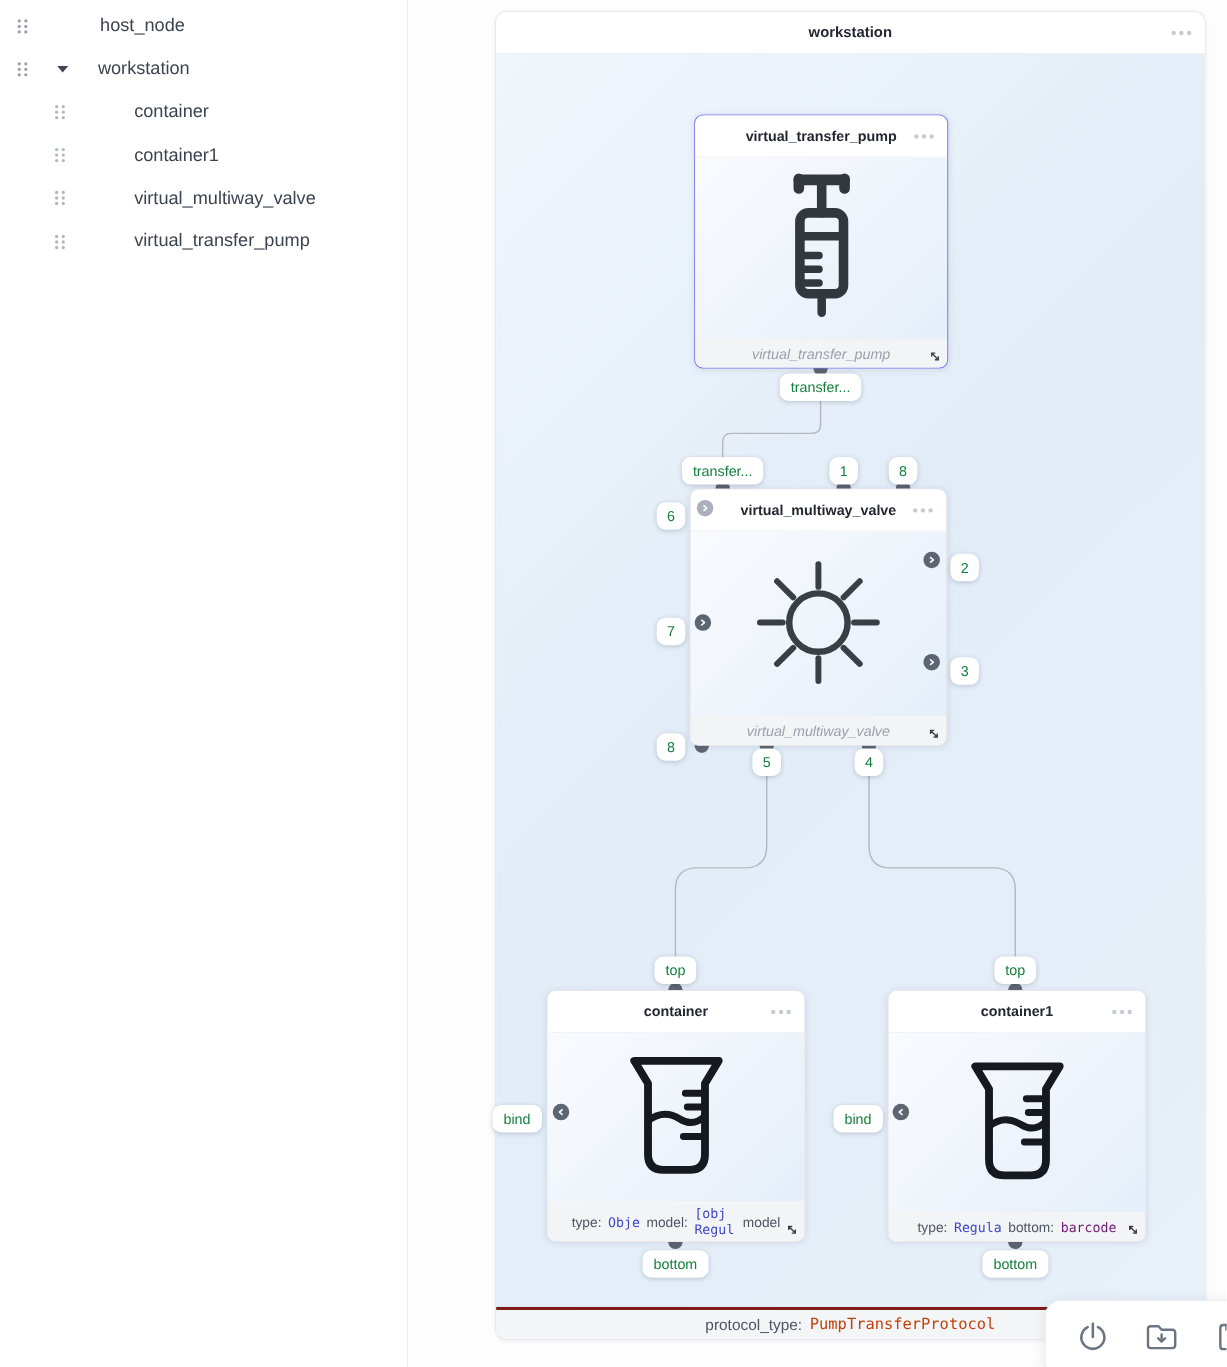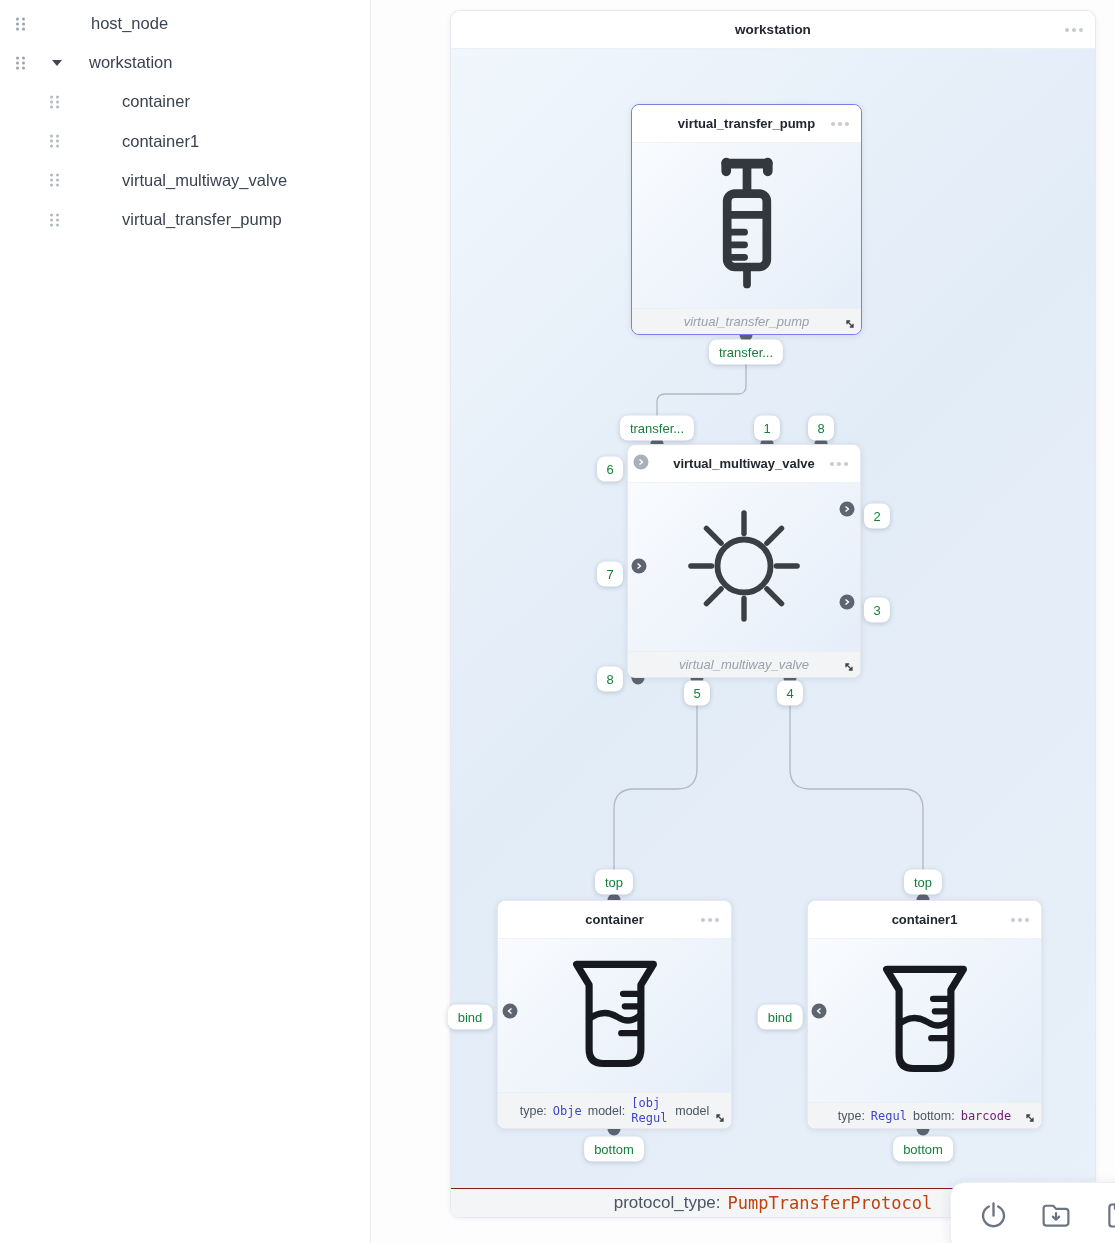--- a/index.html
+++ b/index.html
@@ -45,22 +45,22 @@
     background:#fff; border-bottom:1px solid #edf0f3; border-radius:10px 10px 0 0;
   }
   .ws-title { font-size:13.5px; font-weight:bold; color:#23272f; }
   .ws-body {
     flex:1;
     background:linear-gradient(135deg,#f0f6fc 0%,#e2ecf7 45%,#e8f0f9 100%);
   }
   .ws-footer {
     height:29px; flex:none;
     display:flex; align-items:center; justify-content:center; gap:7px;
-    background:#f4f5f7; border-top:1px solid #7f1d1d; border-radius:0 0 10px 10px;
-    font-size:17px; color:#4b5563;
+    background:#f4f5f7; border-top:3px solid #7f1d1d; border-radius:0 0 10px 10px;
+    font-size:14px; color:#4b5563;
   }
   .mono { font-family:"DejaVu Sans Mono", monospace; }
   .val-blue { color:#c2410c; }
 
   .layer { position:absolute; left:0; top:0; width:646px; height:1208px; }
   .edges { position:absolute; left:0; top:0; overflow:visible; }
 
   
   .handle {
     position:absolute; width:13px; height:13px; border-radius:50%;
@@ -367,21 +367,21 @@
           <span>
             <svg width="100" height="125" viewBox="0 0 110 140" fill="none" stroke="#16191f" stroke-linecap="round" stroke-linejoin="round">
               <path d="M12,15 H98 L84,38 V110 Q84,126 68,126 H42 Q26,126 26,110 V38 Z" stroke-width="8"></path>
               <path d="M26,76 Q42,64 58,74 Q72,83 84,71" stroke-width="7"></path>
               <path d="M64,48 H80 M66,62 H82 M62,92 H80" stroke-width="7"></path>
             </svg>
           </span>
         </div>
         <footer class="dev-footer fields">
           <span class="f-label">type:</span>
-          <span class="f-value mono">Regul</span>
+          <span class="f-value mono">Regula</span>
           <span class="f-label">bottom:</span>
           <span class="f-value gray mono">barcode</span>
           <svg class="resize-icon" width="12" height="12" viewBox="0 0 12 12">
               <path d="M3,3 L9,9 M6.2,3 H3 V6.2 M5.8,9 H9 V5.8" stroke="#3c4147" stroke-width="1.3" fill="none"></path>
             </svg>
         </footer>
       </section>
 
       <span class="arrow-handle light" style="left:190px;top:451px">
         <svg width="5" height="7" viewBox="0 0 5 7">

